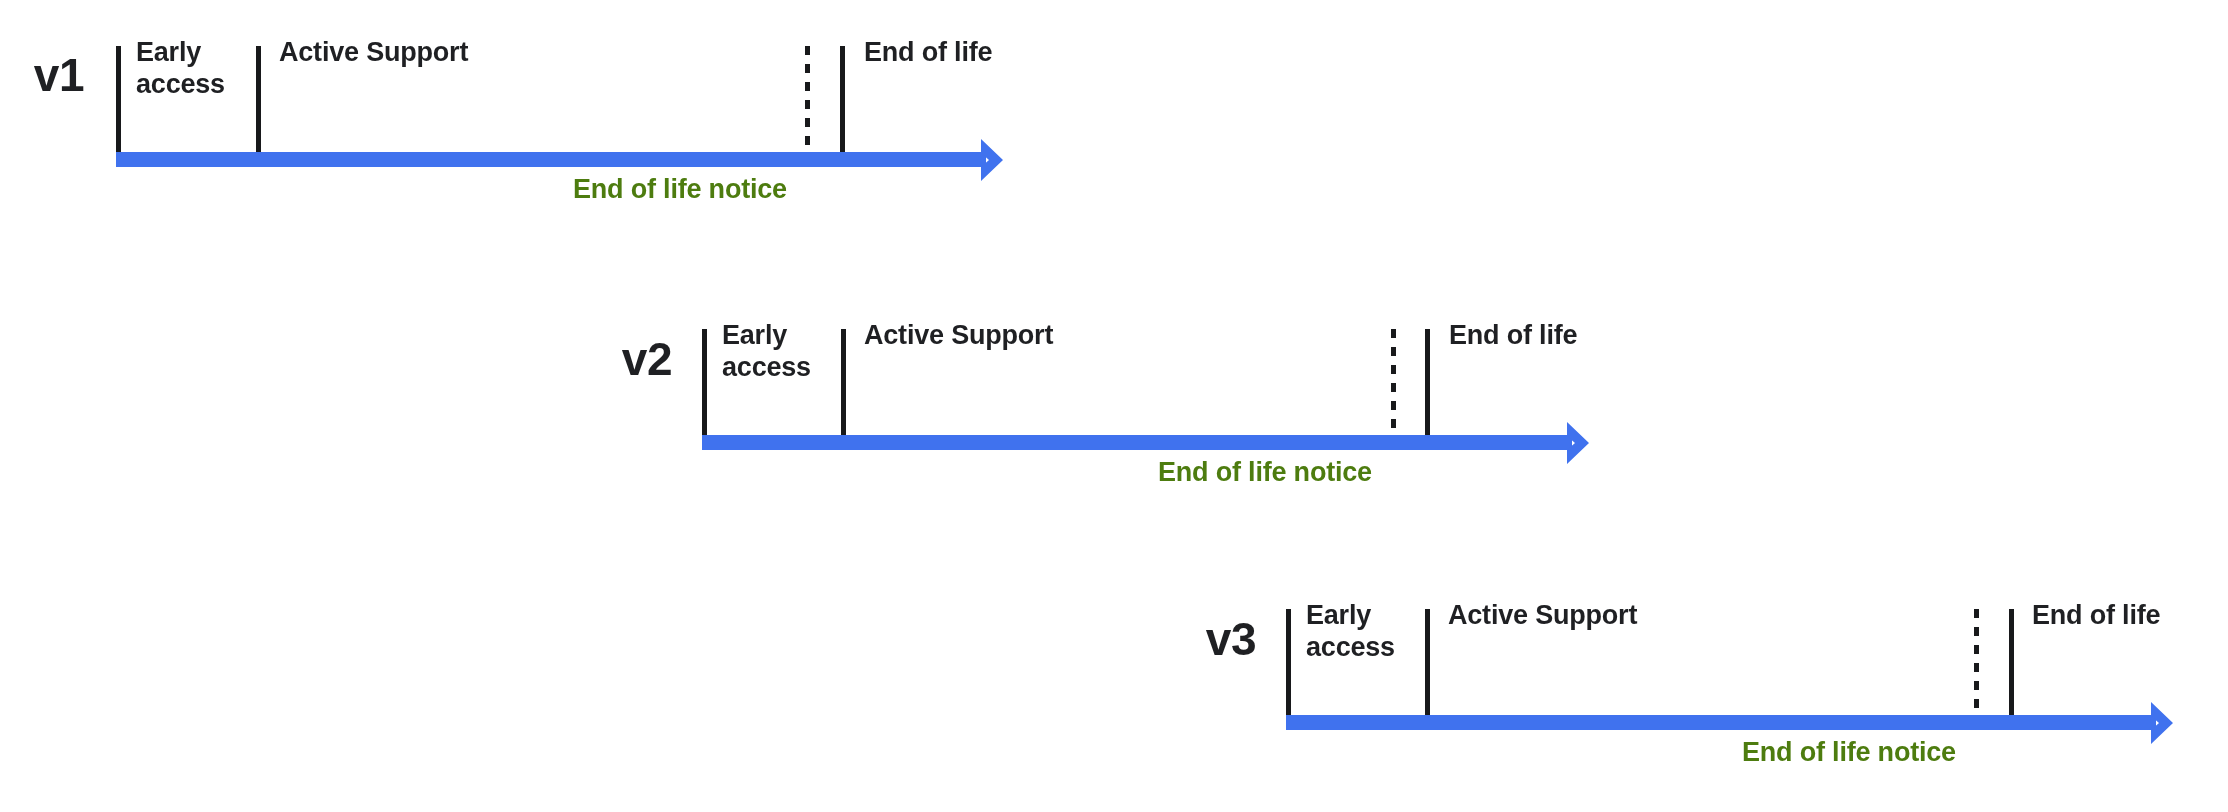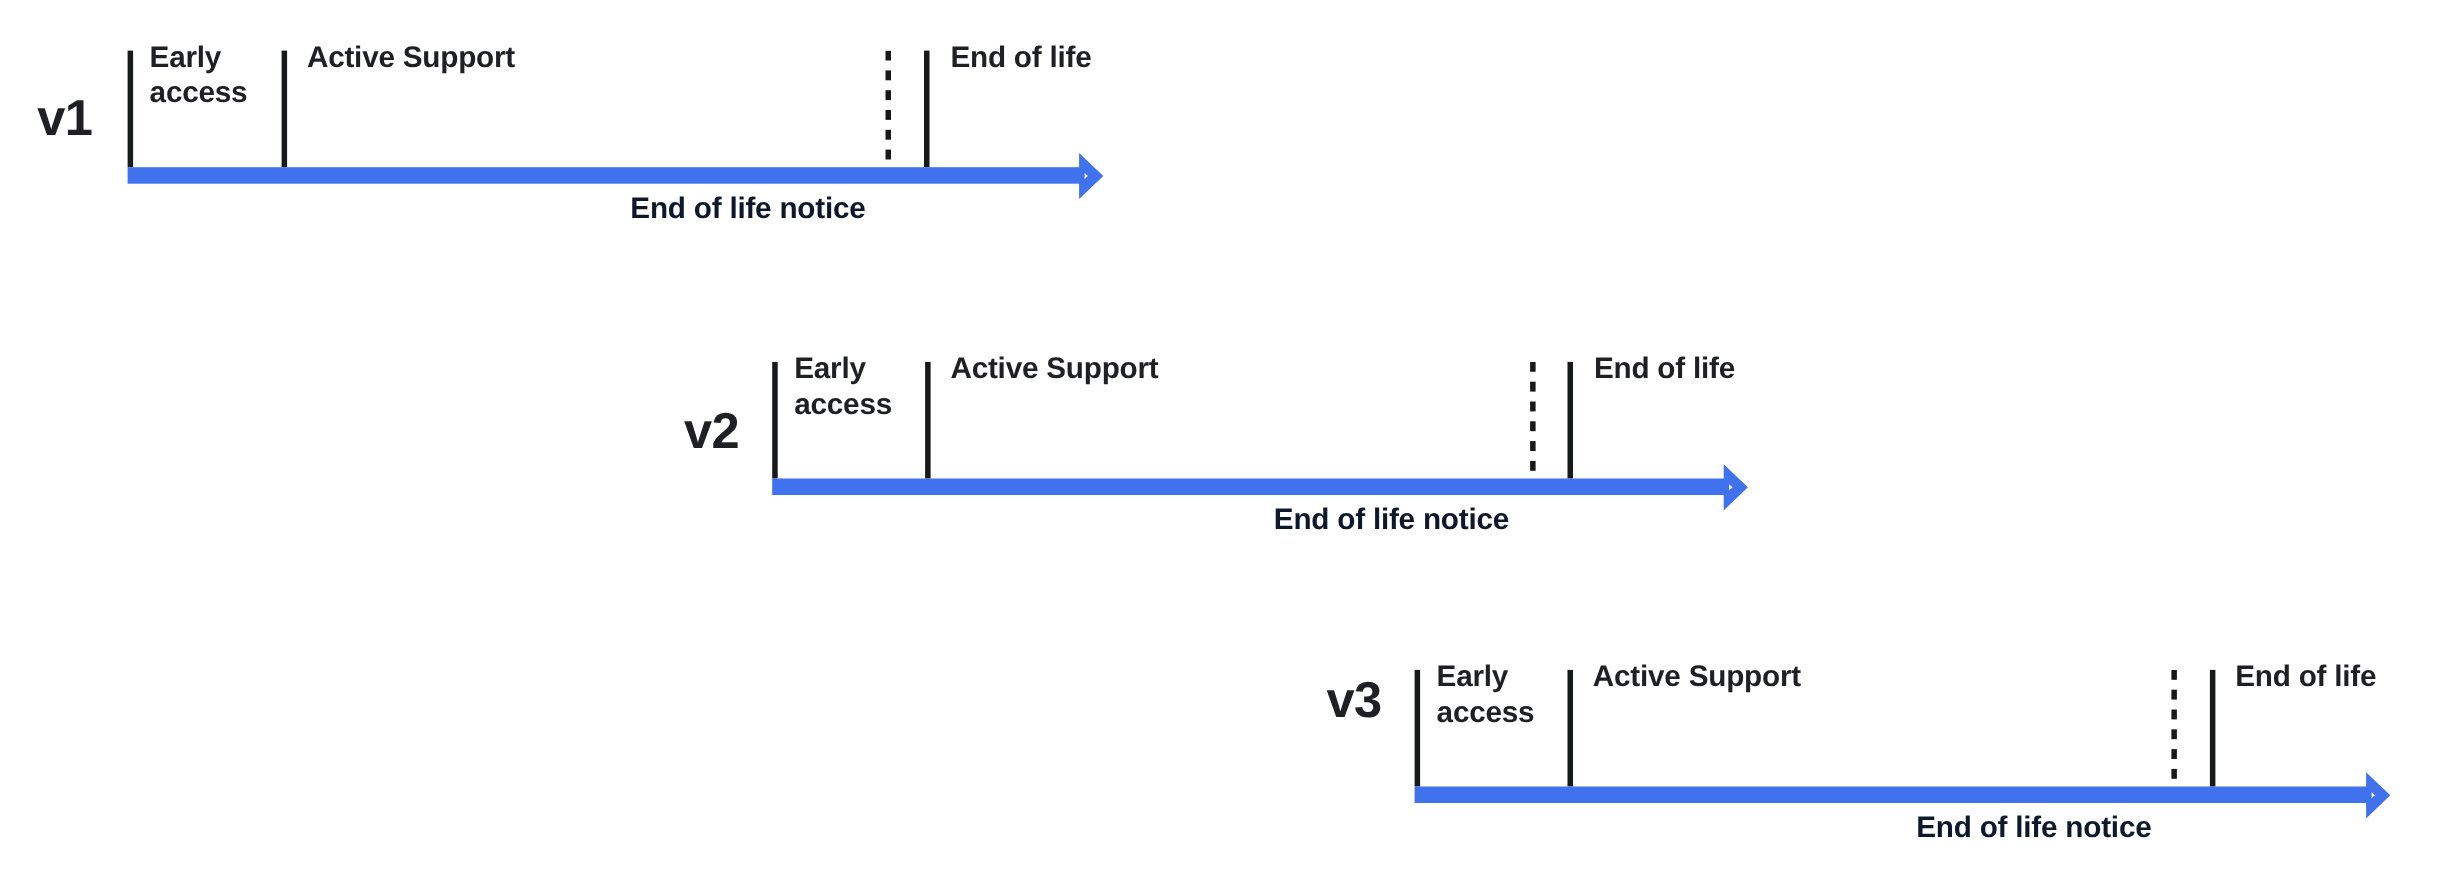--- a/index.html
+++ b/index.html
@@ -29,21 +29,20 @@
   
   .version-label {
     position: absolute;
     font-size: 46px;
     font-weight: 700;
     color: #1f2023;
     letter-spacing: -0.5px;
     line-height: 1;
     white-space: nowrap;
     text-align: right;
-    margin-top: 32px;
   }
 
   
   .tick {
     position: absolute;
     width: 5px;
     background: #18191b;
   }
 
   
@@ -89,21 +88,21 @@
     height: 46px;
     transform: translateY(-50%);
   }
   .bar-head svg { display: block; }
 
   
   .below-label {
     position: absolute;
     font-size: 27px;
     font-weight: 700;
-    color: #0f172a;
+    color: #4d7c0f;
     line-height: 1.1;
     white-space: nowrap;
     letter-spacing: -0.2px;
   }
 </style>
 </head>
 <body>
 
 <div id="canvas">
 
@@ -154,21 +153,21 @@
           <path d="M8 2 L30 23 L8 44 L8 30 L16 23 L8 16 Z" fill="#4072ee"></path>
         </svg>
       </div>
     </div>
 
     <div class="below-label" style="left:1158px; top:458px;">End of life notice</div>
   </div>
 
   <div class="timeline-row">
 
-    <div class="version-label" style="left:1180px; top:581px; width:76px;">v3</div>
+    <div class="version-label" style="left:1180px; top:616px; width:76px;">v3</div>
 
     <div class="tick" style="left:1286px; top:609px; height:106px;"></div>
     <div class="tick" style="left:1425px; top:609px; height:106px;"></div>
     <div class="tick-dashed" style="left:1974px; top:609px; height:106px;"></div>
     <div class="tick" style="left:2009px; top:609px; height:106px;"></div>
 
     <div class="segment-label" style="left:1306px; top:599px; width:112px;">Early
 access</div>
     <div class="segment-label" style="left:1448px; top:599px; width:520px;">Active Support</div>
     <div class="segment-label" style="left:2032px; top:599px; width:300px;">End of life</div>

